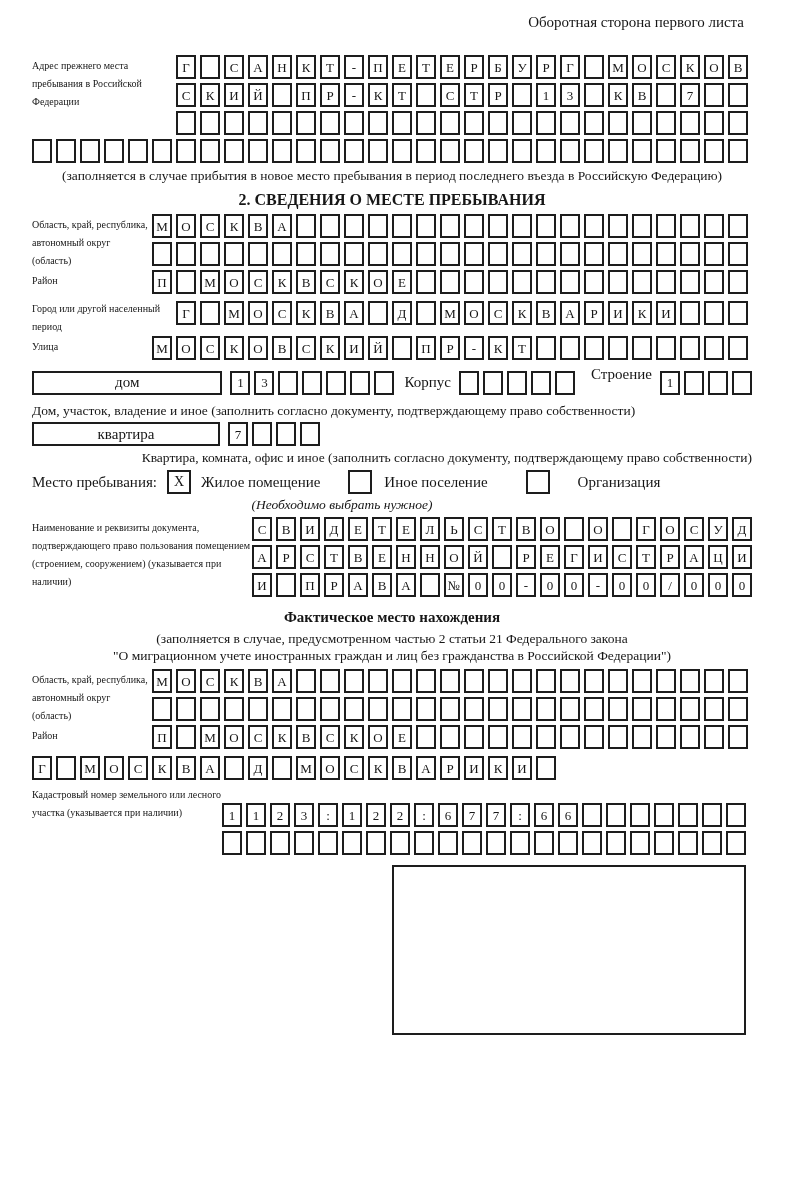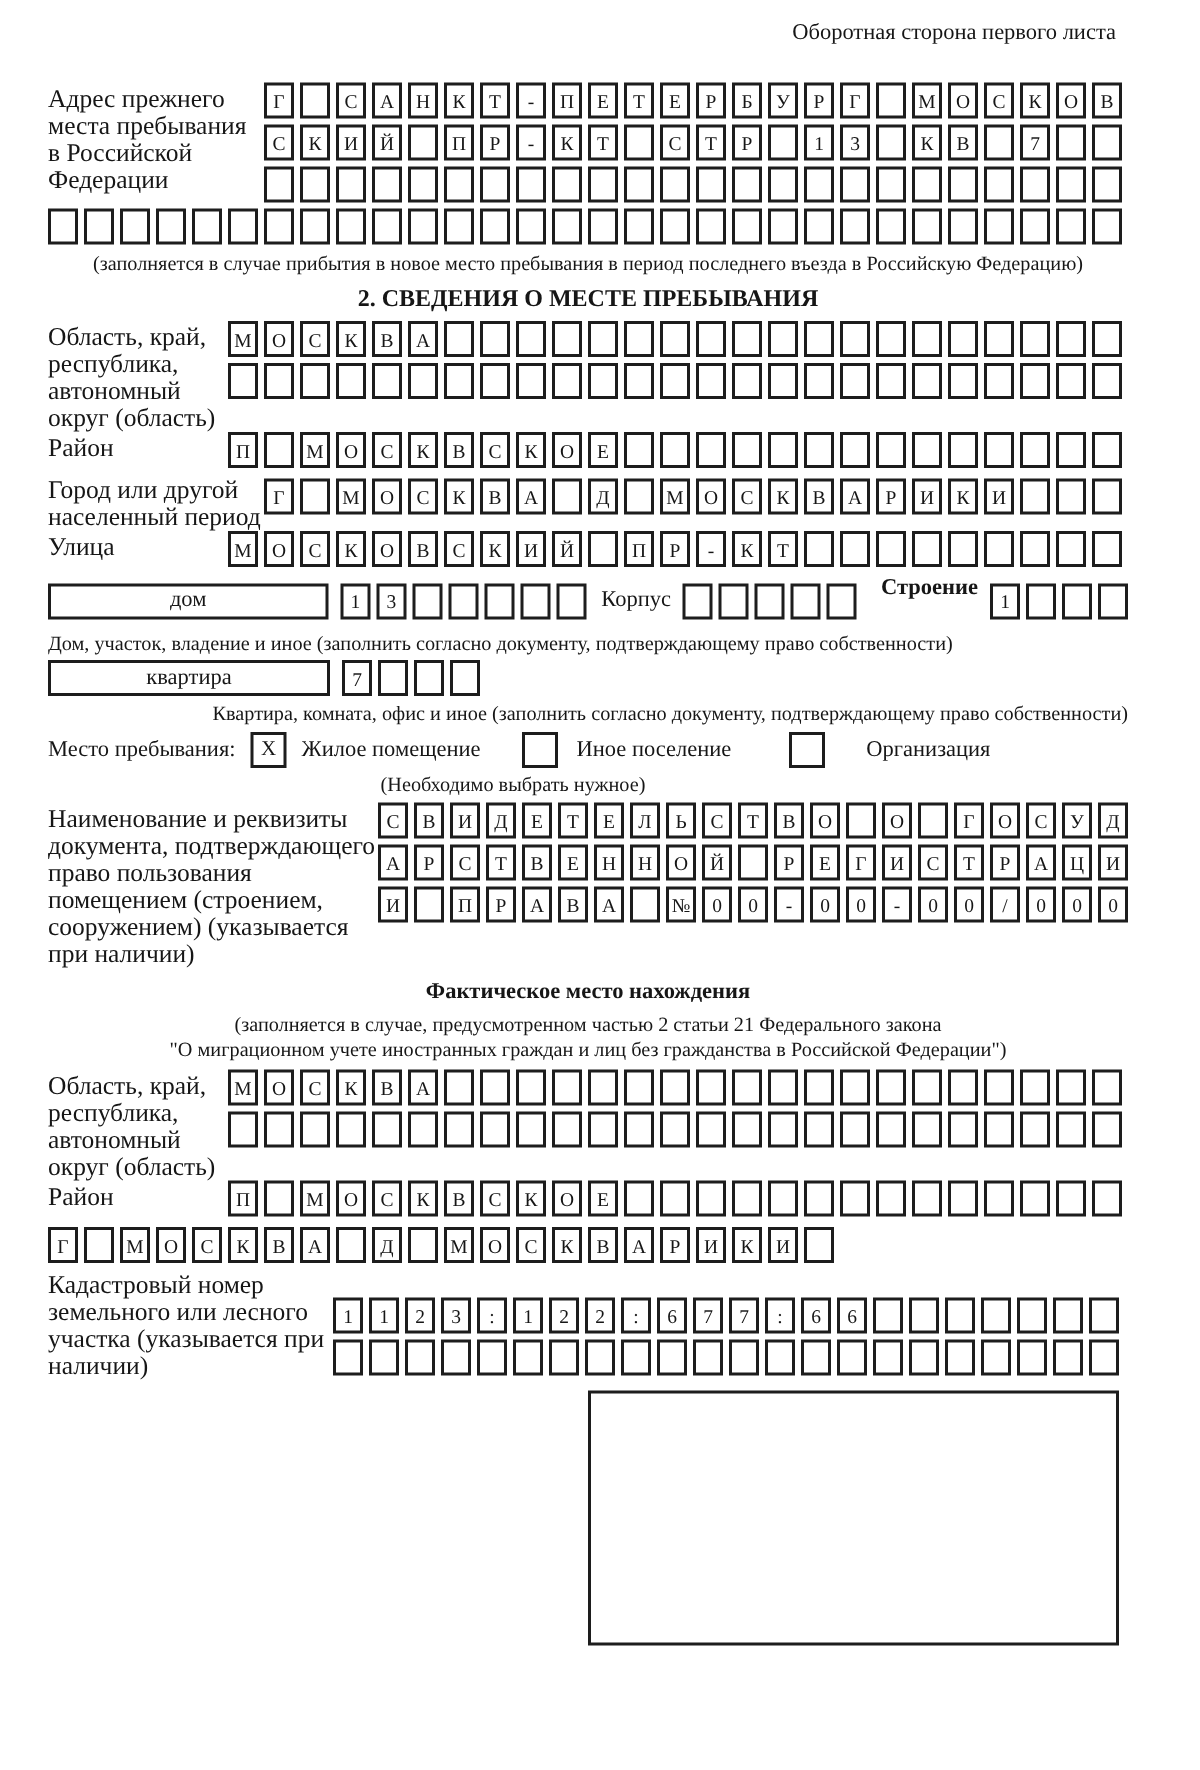--- a/index.html
+++ b/index.html
@@ -7,21 +7,21 @@
   body {
     width:800px; height:1180px; overflow:hidden;
     font-family:"Liberation Serif","DejaVu Serif",serif;
     color:#161616;
   }
   .page { padding:14px 48px 0 32px; width:800px; }
 
   .header-note { text-align:right; font-size:15px; padding-right:8px; margin-bottom:24px; }
 
   .row { display:flex; align-items:flex-start; }
-  .label { font-size:17px; line-height:18px; padding-top:2px; }
+  .label { font-size:10px; line-height:18px; padding-top:2px; }
   .w120 { flex:0 0 120px; } .w144 { flex:0 0 144px; } .w190 { flex:0 0 190px; } .w220 { flex:0 0 220px; }
 
   .cells { display:flex; gap:4px; margin-bottom:4px; }
   .cell {
     width:20px; height:24px; flex:0 0 20px;
     border:2px solid #1d1d1d;
     display:flex; align-items:center; justify-content:center;
     font-size:13px; line-height:1;
   }
 
@@ -337,21 +337,21 @@
         <div class="cell"></div>
       </div>
     <span class="inline-label" style="margin:0 8px 0 10px;">Корпус</span>
     <div class="cells" style="margin:0;">
         <div class="cell"></div>
         <div class="cell"></div>
         <div class="cell"></div>
         <div class="cell"></div>
         <div class="cell"></div>
       </div>
-    <span class="inline-label" style="margin:0 8px 16px 16px;font-weight:bold;">Строение</span>
+    <span class="inline-label" style="margin:0 8px 16px 16px;">Строение</span>
     <div class="cells" style="margin:0;">
         <div class="cell">1</div>
         <div class="cell"></div>
         <div class="cell"></div>
         <div class="cell"></div>
       </div>
   </div>
   <div class="caption" style="margin:3px 0 3px 0;">Дом, участок, владение и иное (заполнить согласно документу, подтверждающему право собственности)</div>
 
   <div class="inline-row">
@@ -367,21 +367,21 @@
 
   <div class="inline-row">
     <span class="inline-label">Место пребывания:</span>
     <div class="checkbox" style="margin-left:10px;">X</div>
     <span class="inline-label" style="margin-left:10px;">Жилое помещение</span>
     <div class="checkbox" style="margin-left:28px;"></div>
     <span class="inline-label" style="margin-left:12px;">Иное поселение</span>
     <div class="checkbox" style="margin-left:38px;"></div>
     <span class="inline-label" style="margin-left:28px;">Организация</span>
   </div>
-  <div class="caption" style="width:450px; margin:2px 0 4px 85px; text-align:center;">(Необходимо выбрать нужное)</div>
+  <div class="caption" style="width:450px; margin:2px 0 4px 85px; text-align:center;font-style:italic;">(Необходимо выбрать нужное)</div>
 
   <div class="row">
     <div class="label w220">Наименование и реквизиты документа, подтверждающего право пользования помещением (строением, сооружением) (указывается при наличии)</div>
     <div>
       <div class="cells">
           <div class="cell">С</div>
           <div class="cell">В</div>
           <div class="cell">И</div>
           <div class="cell">Д</div>
           <div class="cell">Е</div>

